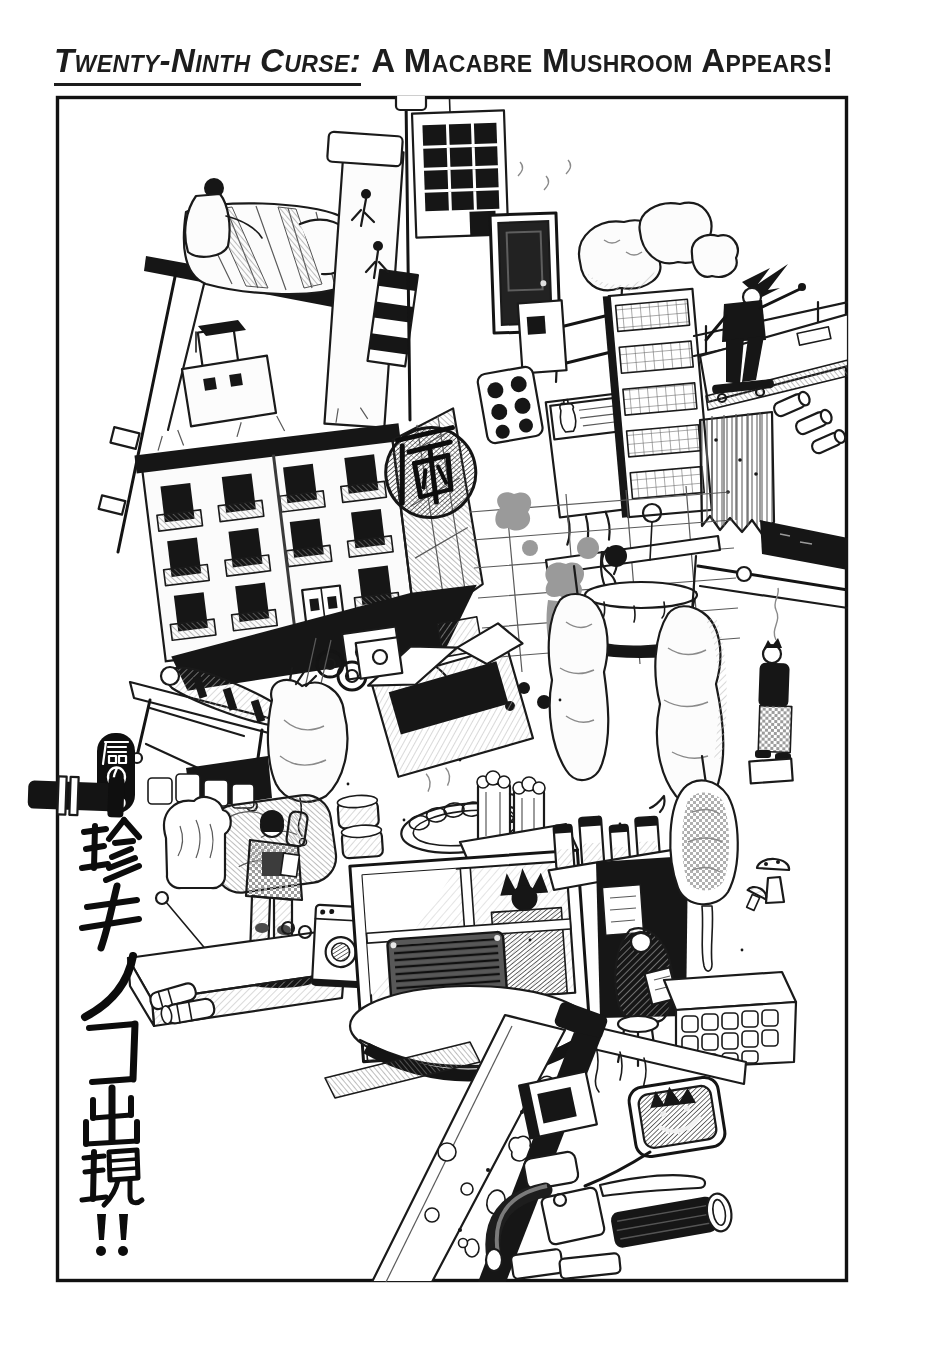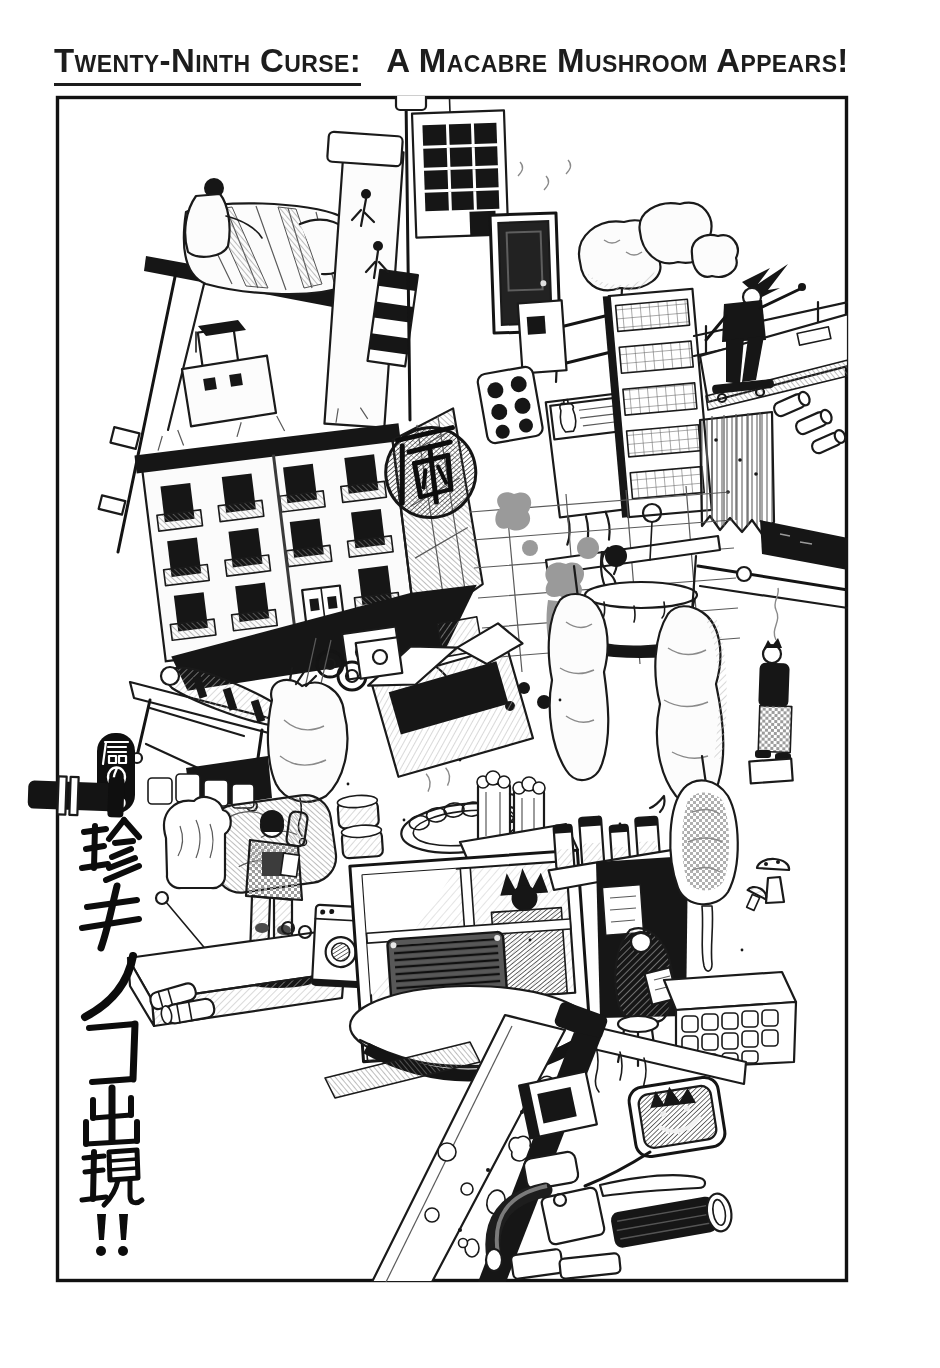--- a/index.html
+++ b/index.html
@@ -1,22 +1,22 @@
 <!DOCTYPE html>
 <html><head>
 <meta charset="utf-8">
 <style>
   html,body{margin:0;padding:0;background:#fff;}
   #page{position:relative;width:940px;height:1368px;background:#ffffff;overflow:hidden;
         font-family:"Liberation Sans", sans-serif;color:#1a1a1a;}
   
   #hdr{position:absolute;left:54px;top:42px;width:866px;white-space:nowrap;
        font-variant-caps:small-caps;font-weight:700;font-size:33px;letter-spacing:.4px;color:#1d1d1d;}
-  #hdr .u{border-bottom:3px solid #1d1d1d;padding-bottom:4px;}
-  #hdr .p2{margin-left:25px;}
+  #hdr .u{border-bottom:3px solid #1d1d1d;padding-bottom:4px;font-style:italic;}
+  #hdr .p2{margin-left:10px;}
   
   .ghost{position:absolute;color:transparent;pointer-events:none;font-family:"Liberation Serif",serif;}
   #ghost-side{left:78px;top:814px;width:66px;height:452px;font-size:57px;font-weight:bold;
               writing-mode:vertical-rl;text-orientation:upright;letter-spacing:3px;}
   #ghost-badge{left:96px;top:735px;width:40px;height:80px;font-size:19px;
                writing-mode:vertical-rl;text-orientation:upright;}
   #ghost-sign{left:396px;top:438px;width:92px;height:96px;font-size:80px;transform:rotate(-7deg);}
   
   svg{position:absolute;left:0;top:0;}
   .s{stroke:#1a1a1a;stroke-width:1.6;fill:none;stroke-linecap:round;stroke-linejoin:round}

